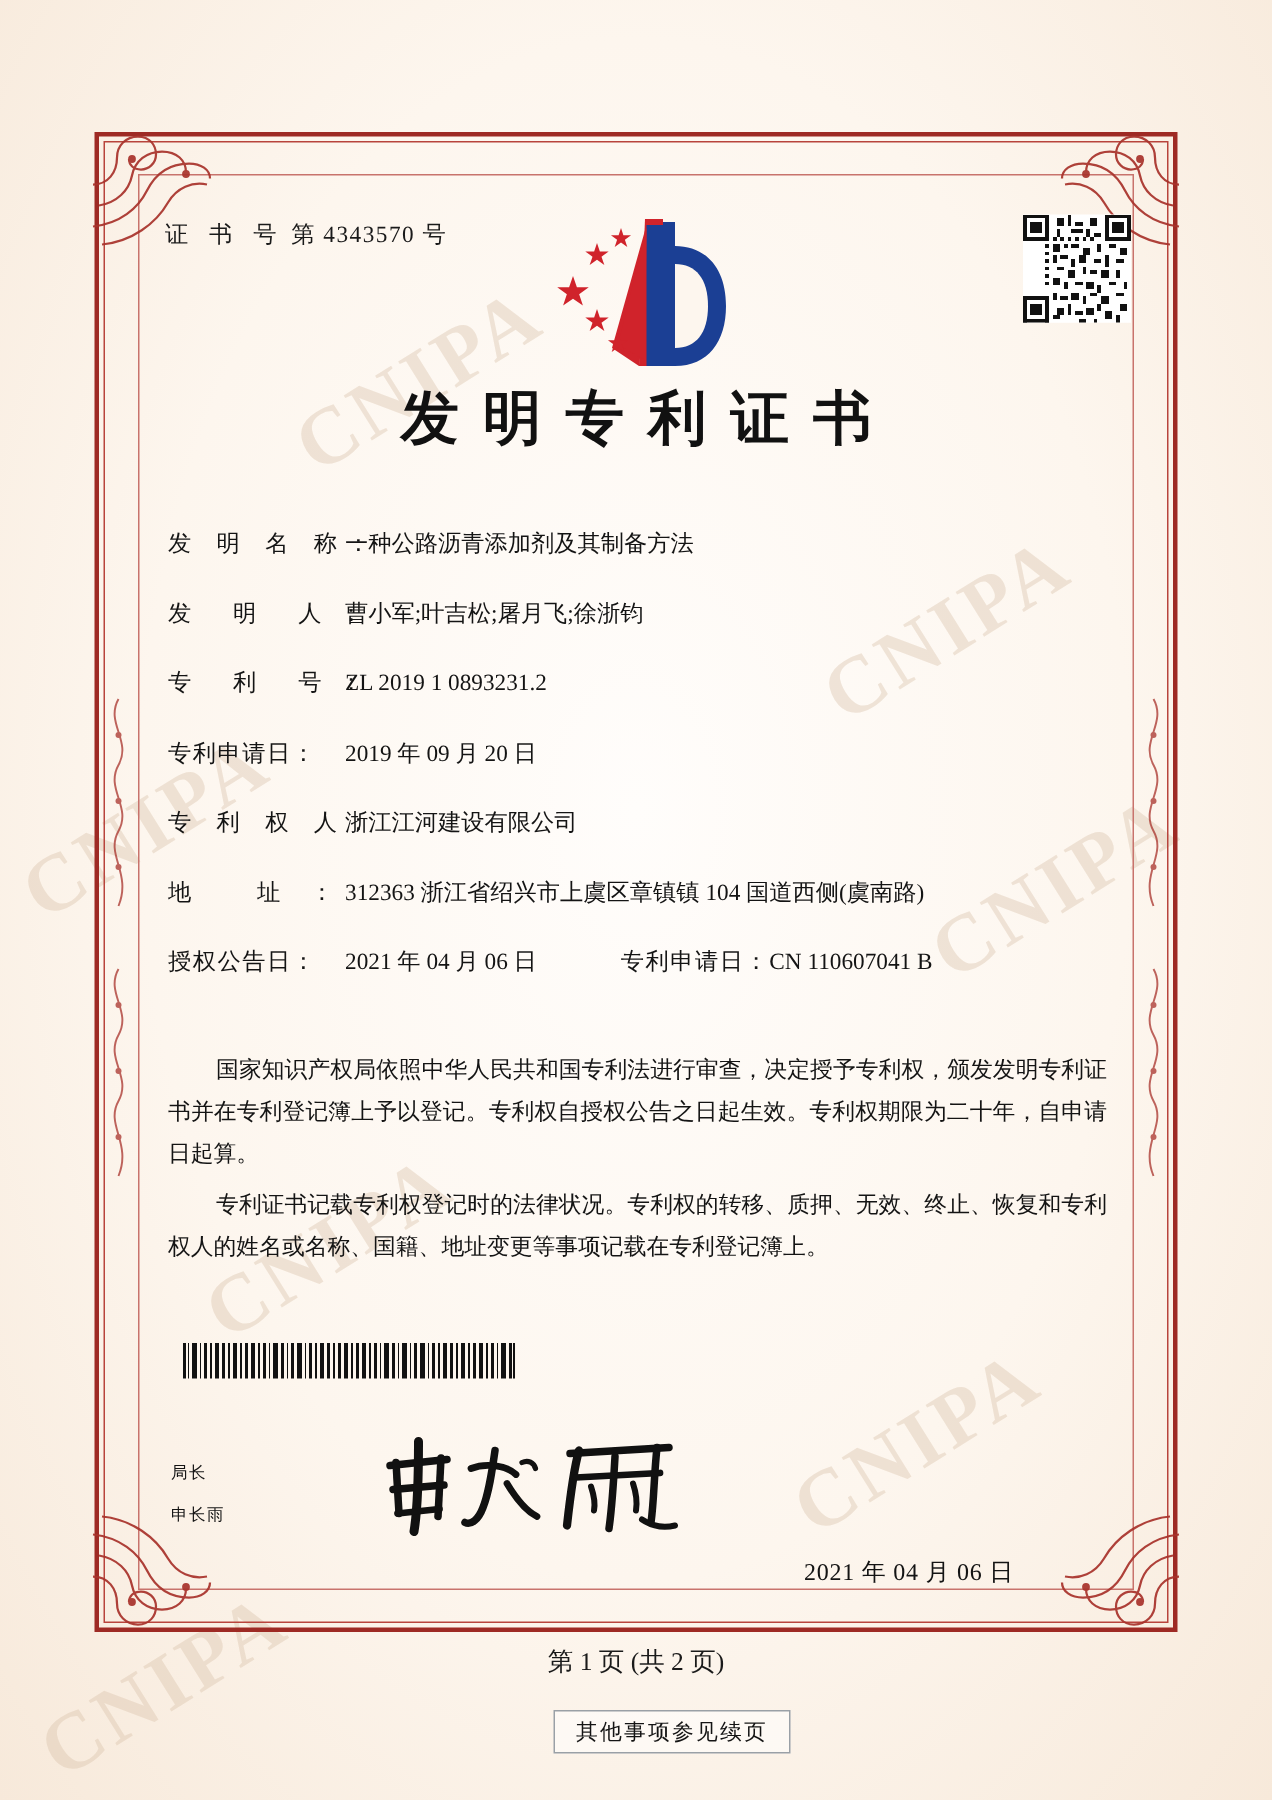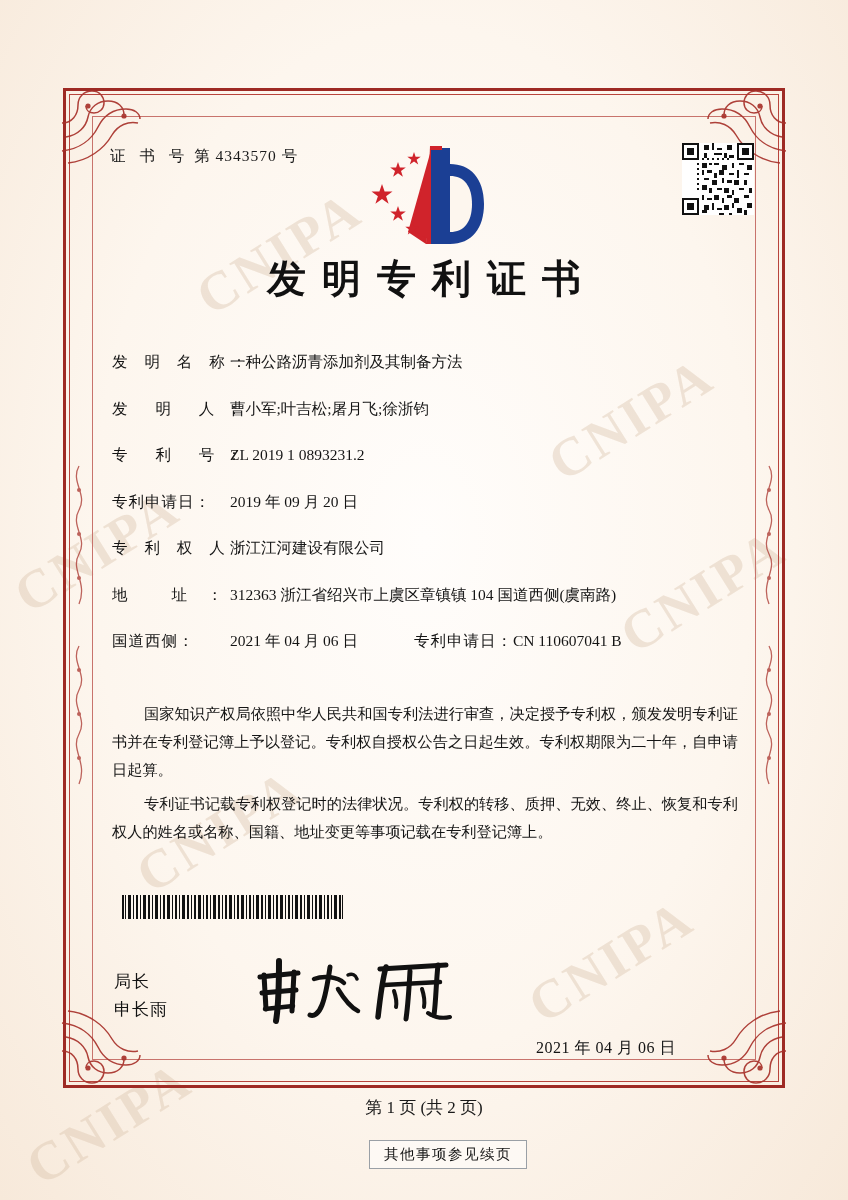--- a/index.html
+++ b/index.html
@@ -161,21 +161,21 @@
   .barcode {
     position: absolute;
     left: 122px; top: 895px;
     width: 222px; height: 24px;
   }
   .barcode svg { display:block; }
 
   .sign-block {
     position: absolute;
     left: 114px; top: 968px;
-    font-size: 17px;
+    font-size: 11px;
     line-height: 28px;
     color: #141414;
     letter-spacing: 1px;
   }
 
   .signature {
     position: absolute;
     left: 252px; top: 955px;
     width: 210px; height: 70px;
     color: #111;
@@ -446,21 +446,21 @@
       <div class="frow">
         <span class="flabel lab-w-appd">专利申请日：</span><span class="fval">2019 年 09 月 20 日</span>
       </div>
       <div class="frow">
         <span class="flabel lab-w-owner">专 利 权 人：</span><span class="fval">浙江江河建设有限公司</span>
       </div>
       <div class="frow">
         <span class="flabel lab-w-addr">地 址：</span><span class="fval">312363 浙江省绍兴市上虞区章镇镇 104 国道西侧(虞南路)</span>
       </div>
       <div class="frow">
-        <span class="flabel lab-w-grant">国道西侧：</span><span class="fval">2021 年 04 月 06 日</span><span class="grant-right"><span class="glbl">专利申请日：</span><span class="fval">CN 110607041 B</span></span>
+        <span class="flabel lab-w-grant">授权公告日：</span><span class="fval">2021 年 04 月 06 日</span><span class="grant-right"><span class="glbl">专利申请日：</span><span class="fval">CN 110607041 B</span></span>
       </div>
     </div>
 
     <div class="para p1"><span class="ind"></span><span>国家知识产权局依照中华人民共和国专利法进行审查，决定授予专利权，颁发发明专利证书并在专利登记簿上予以登记。专利权自授权公告之日起生效。专利权期限为二十年，自申请日起算。</span></div>
     <div class="para p2"><span class="ind"></span><span>专利证书记载专利权登记时的法律状况。专利权的转移、质押、无效、终止、恢复和专利权人的姓名或名称、国籍、地址变更等事项记载在专利登记簿上。</span></div>
 
     <div class="barcode">
       <svg viewBox="0 0 222 24" shape-rendering="crispEdges">
         <rect width="222" height="24" fill="#fdf6ee"></rect>
         <g fill="#111">

